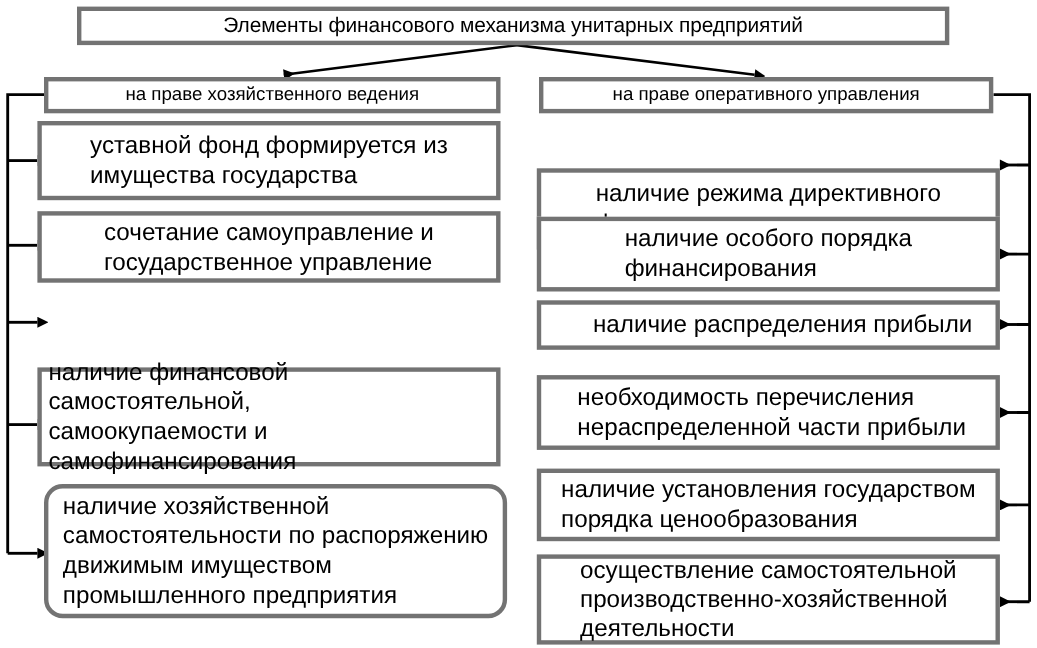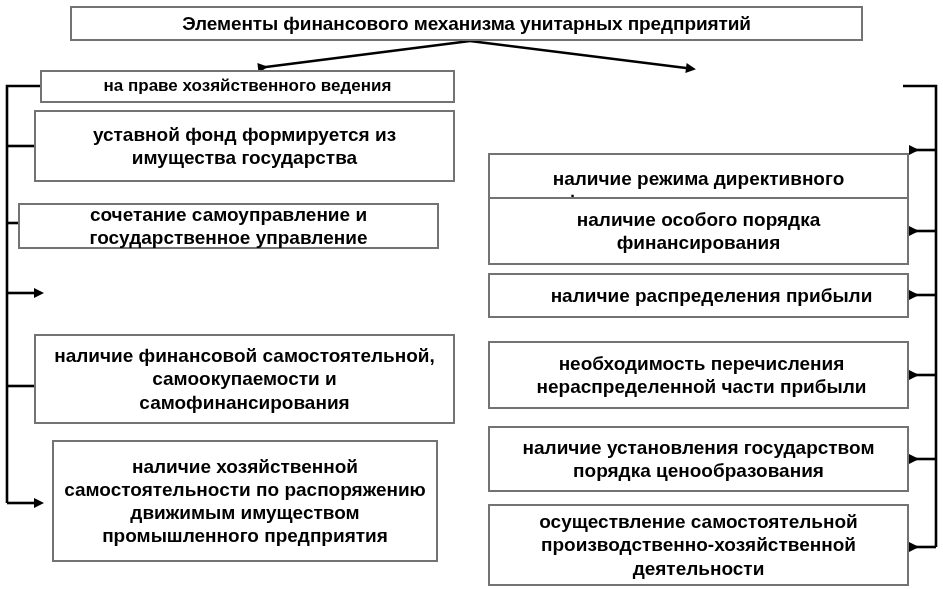--- a/index.html
+++ b/index.html
@@ -20,41 +20,39 @@
     position: absolute;
     left: 0;
     top: 0;
     width: 943px;
     height: 589px;
     pointer-events: none;
   }
   .node {
     position: absolute;
     box-sizing: border-box;
-    border: 2px solid #737373;
+    border: 4px solid #737373;
     background: #ffffff;
     display: flex;
     align-items: center;
     justify-content: center;
-    text-align: center;
     color: #000000;
     line-height: 1.22;
     padding: 2px 6px;
     white-space: pre-line;
-    font-weight: bold;
   }
   .node.title-node {
     font-size: 19px;
     letter-spacing: -0.1px;
   }
   .node.header-node {
     font-size: 17px;
   }
   .node.leaf-node {
-    font-size: 19px;
+    font-size: 22px;
   }
 </style>
 </head>
 <body>
 
 <div id="diagram-root">
 
   <svg class="svg-layer" viewBox="0 0 943 589" width="943" height="589" aria-hidden="true">
     <defs>
       <marker id="ah-left" markerWidth="12" markerHeight="12" refX="10" refY="5" orient="auto" markerUnits="userSpaceOnUse">
@@ -90,33 +88,34 @@
     </g>
   </svg>
 
   <div class="node title-node" style="left:70px; top:6px; width:793px; height:35px;">Элементы финансового механизма унитарных предприятий</div>
 
   <div class="node header-node" style="left:40px; top:70px; width:415px; height:33px;">на праве хозяйственного ведения</div>
 
   <div class="node leaf-node" style="left:34px; top:110px; width:421px; height:72px;">уставной фонд формируется из
 имущества государства</div>
 
-  <div class="node leaf-node" style="left:18px; top:192px; width:421px; height:46px;margin-top:11px;">сочетание самоуправление и
+  <div class="node leaf-node" style="left:34px; top:192px; width:421px; height:65px;">сочетание самоуправление и
 государственное управление</div>
 
 
   <div class="node leaf-node" style="left:34px; top:334px; width:421px; height:90px;">наличие финансовой самостоятельной,
 самоокупаемости и
 самофинансирования</div>
 
-  <div class="node leaf-node" style="left:52px; top:440px; width:386px; height:122px;">наличие хозяйственной
+  <div class="node leaf-node" style="left:40px; top:440px; width:421px; height:122px;border-radius:17px;">наличие хозяйственной
 самостоятельности по распоряжению
 движимым имуществом
 промышленного предприятия</div>
 
+  <div class="node header-node" style="left:490px; top:70px; width:413px; height:33px;">на праве оперативного управления</div>
 
   <div class="node leaf-node" style="left:488px; top:113px; width:421px; height:74px;margin-top:40px;">наличие режима директивного
 финансового планирования</div>
 
   <div class="node leaf-node" style="left:488px; top:197px; width:421px; height:68px;">наличие особого порядка
 финансирования</div>
 
   <div class="node leaf-node" style="left:488px; top:273px; width:421px; height:45px;padding-left:32px;">наличие распределения прибыли</div>
 
   <div class="node leaf-node" style="left:488px; top:341px; width:421px; height:68px;padding-left:12px;">необходимость перечисления

